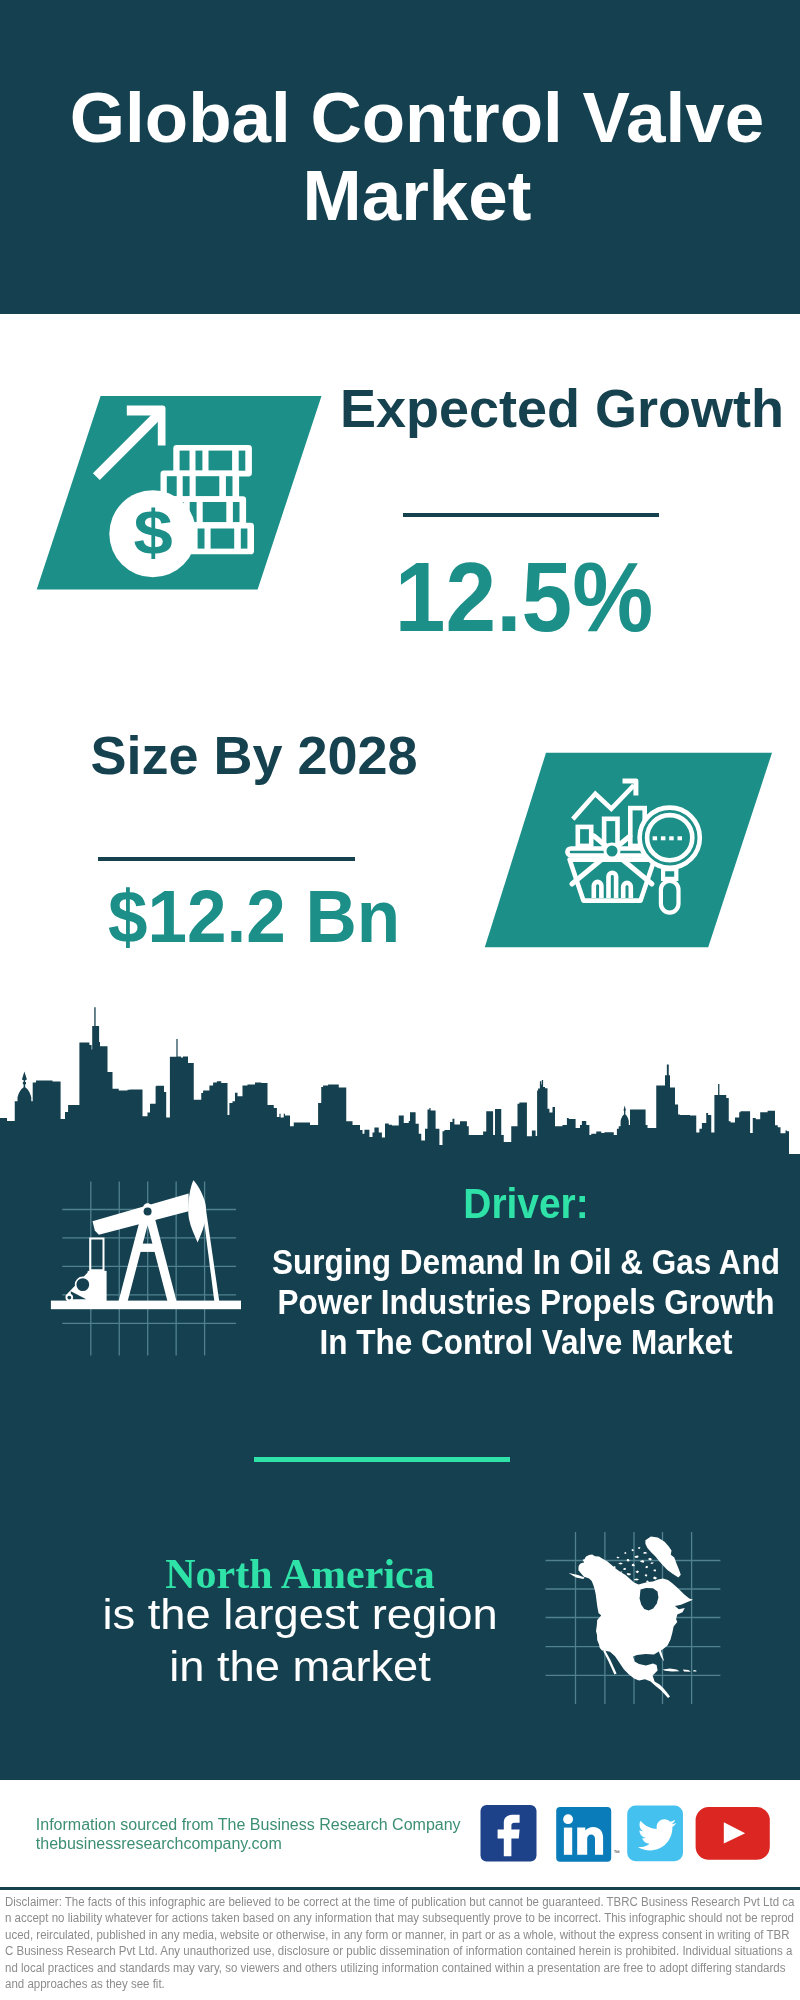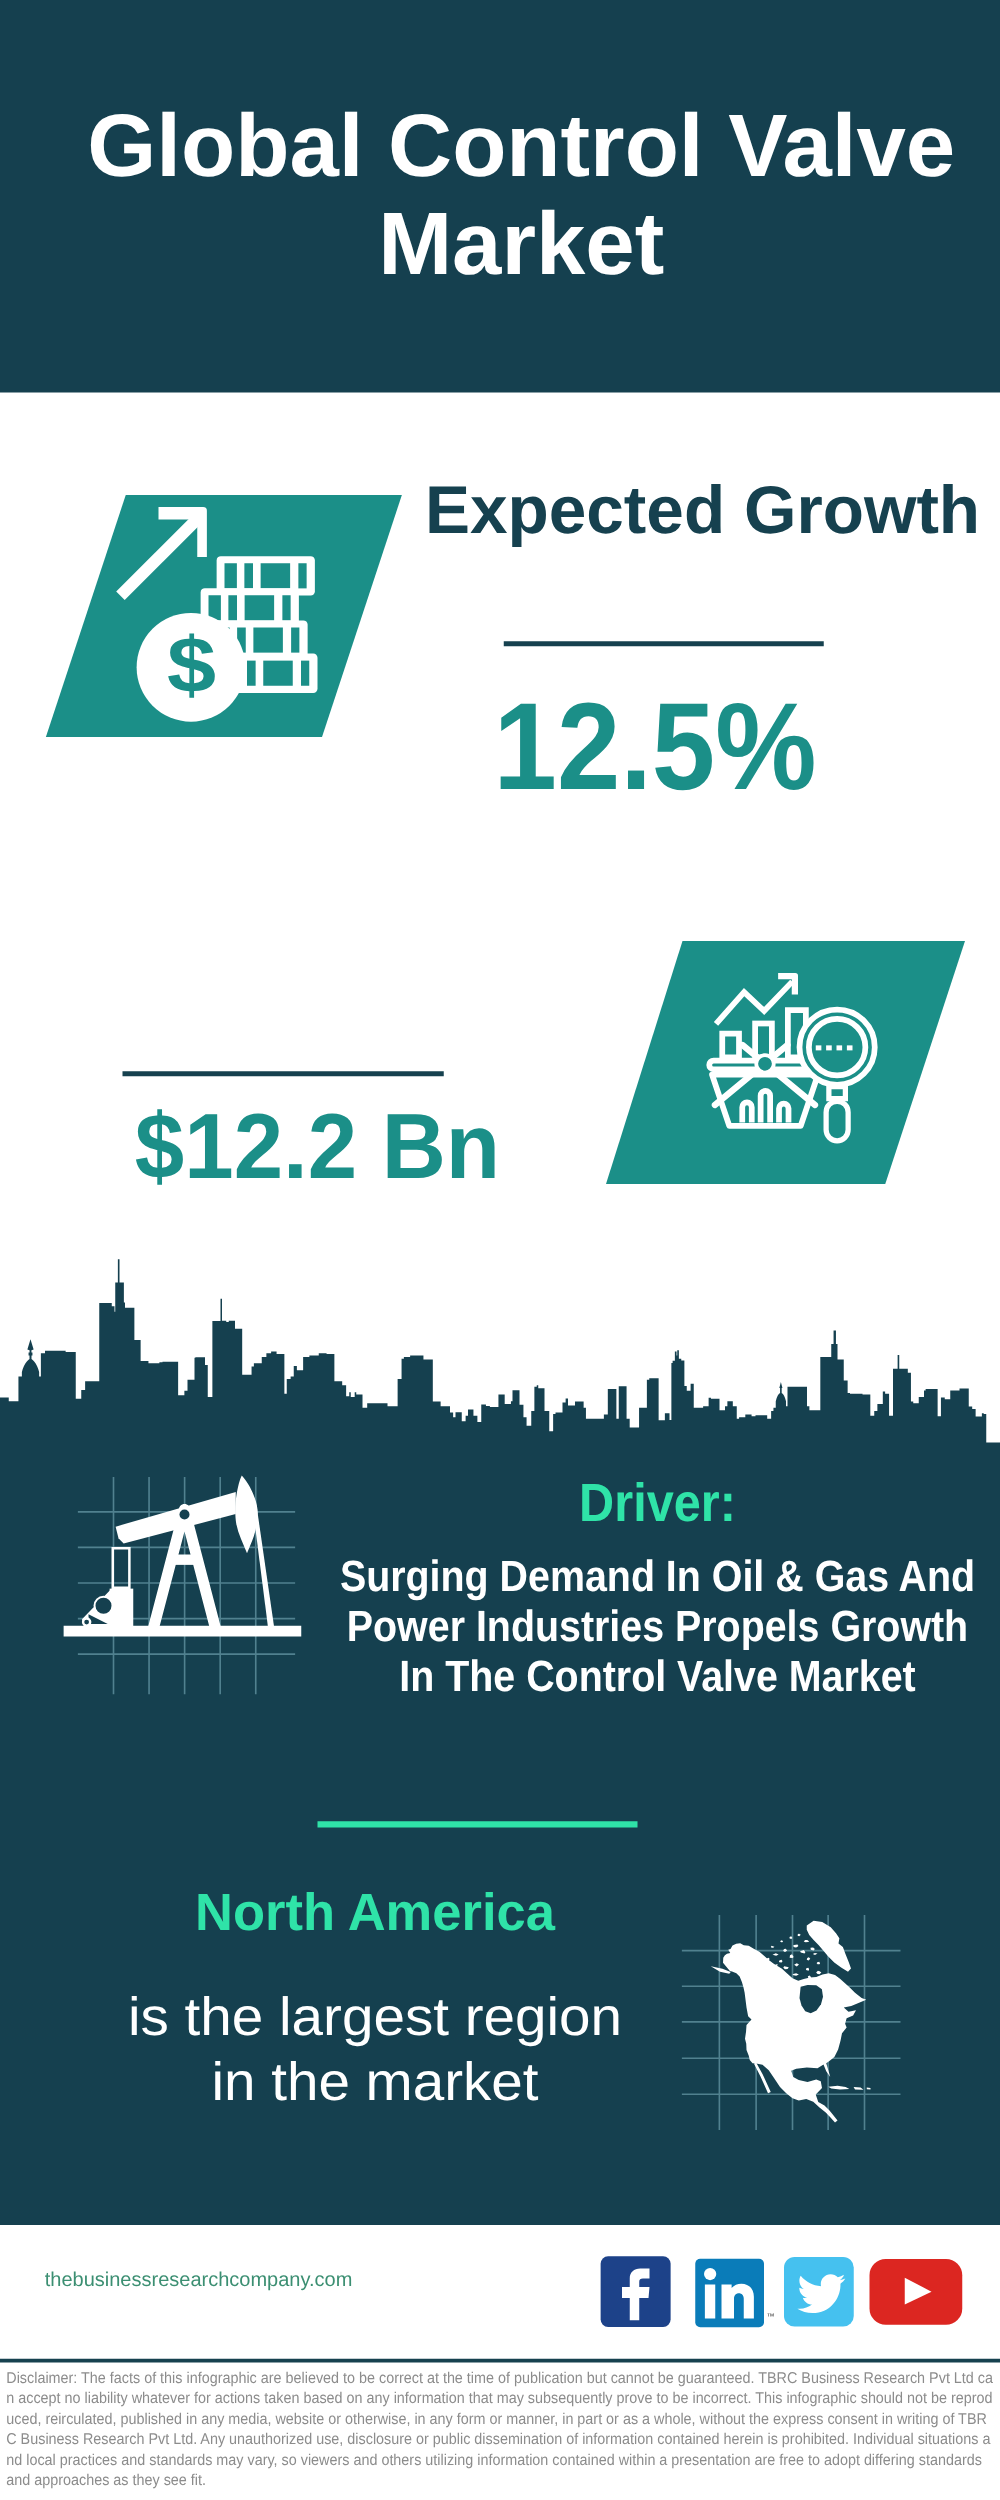--- a/index.html
+++ b/index.html
@@ -104,20 +104,21 @@
   <div class="abs" style="left:340px;top:0;width:400px;">
     <div class="stat-head abs" style="left:0;top:379.5px;width:396px;">
       <div>Expected Growth</div>
     </div>
     <div class="rule-dark abs" style="left:63px;top:513px;width:256px;"></div>
     <div class="big-val abs" style="left:-10.6px;top:546.5px;width:390px;font-size:99px;line-height:99px;transform:scaleX(0.92);">12.5%</div>
   </div>
 
   <div class="abs" style="left:56px;top:0;width:400px;">
     <div class="stat-head abs" style="left:0;top:726.6px;width:396px;">
+      <div>Size By 2028</div>
     </div>
     <div class="rule-dark abs" style="left:42px;top:857px;width:257px;"></div>
     <div class="big-val abs" style="left:3.2px;top:880px;width:390px;font-size:74px;line-height:74px;transform:scaleX(0.96);">$12.2 Bn</div>
   </div>
 
   <svg class="abs" id="icon-research" style="left:478px;top:746px;" width="300" height="210" viewBox="478 746 300 210">
     <polygon points="546,752.8 772,752.8 708.2,947.2 484.8,947.2" fill="#1B8F88"></polygon>
     <g stroke="#ffffff" fill="none" stroke-width="4.6">
       <polyline points="572.8,819.1 595.3,793.75 611.3,808.75 633.8,785.3" stroke-linejoin="miter"></polyline>
       <path d="M622.5 778.4 H636.2 a2.2 2.2 0 0 1 2.2 2.2 V795.6 H633.4 V783.4 H622.5 Z" fill="#ffffff" stroke="none"></path>
@@ -228,21 +229,21 @@
     <div id="driver-title" class="abs" style="left:0;top:1181.5px;width:700px;">Driver:</div>
     <div id="driver-body" class="abs" style="left:0;top:1242px;width:700px;">
       <div>Surging Demand In Oil &amp; Gas And</div>
       <div>Power Industries Propels Growth</div>
       <div>In The Control Valve Market</div>
     </div>
   </div>
 
   <div class="abs" style="left:254px;top:1456.5px;width:256px;height:5px;background:#2FE3A8;"></div>
   <div id="region-block" class="abs" style="left:100px;top:0;width:400px;">
-    <div class="hl abs" style="left:0;top:1504px;width:400px;">North America</div>
+    <div class="hl abs" style="left:0;top:1548px;width:400px;font-family:Liberation Serif, serif;">North America</div>
     <div class="sub abs" style="left:0;top:1587.9px;width:400px;">is the largest region</div>
     <div class="sub abs" style="left:0;top:1639.9px;width:400px;">in the market</div>
   </div>
 
   <svg class="abs" style="left:535px;top:1520px;" width="200" height="195" viewBox="535 1520 200 195">
     <g stroke="#51818F" stroke-width="1.3">
       <line x1="575.5" y1="1532" x2="575.5" y2="1704"></line>
       <line x1="604.9" y1="1532" x2="604.9" y2="1704"></line>
       <line x1="634.0" y1="1532" x2="634.0" y2="1704"></line>
       <line x1="662.5" y1="1532" x2="662.5" y2="1704"></line>
@@ -309,20 +310,21 @@
         M662.6,1669.4 L670.0,1668.6 L676.5,1669.6 L679.5,1671.2 L672.0,1671.6 L665.0,1670.8 Z
         M682.9,1669.6 L688.5,1670.0 L690.8,1671.8 L684.0,1671.6 Z
         M693.4,1670.0 L696.4,1670.4 L696.4,1671.6 L693.4,1671.4 Z"></path>
     </g>
     <path fill="#15404F" d="
       M640.5,1589.4 L646,1587.9 L653,1588.2 L657.5,1591.4 L658.4,1597.4 L656.8,1603.4
       L653.2,1608.4 L648.6,1610.6 L644.2,1608.9 L641.2,1604.4 L639.6,1598.4 Z"></path>
   </svg>
 
   <div id="footer-src" class="abs" style="left:35.8px;top:1814.6px;width:470px;">
+    <div>Information sourced from The Business Research Company</div>
     <div>thebusinessresearchcompany.com</div>
   </div>
 
   <svg class="abs" style="left:470px;top:1795px;" width="310" height="75" viewBox="470 1795 310 75">
     <g>
       <rect x="480.5" y="1805" width="56" height="56.5" rx="6" fill="#1D4289"></rect>
       <path fill="#ffffff" d="M497.6 1829.6 h6.2 v-7.0 c0 -4.8 3.4 -7.8 8.4 -7.8 h7.4 v8.0 h-5.3
             c-1.9 0 -2.9 0.9 -2.9 2.6 v4.2 h8.2 l-0.8 8.8 h-7.4 v17.8 h-7.6 v-17.8 h-6.2 Z"></path>
     </g>
     <g>

